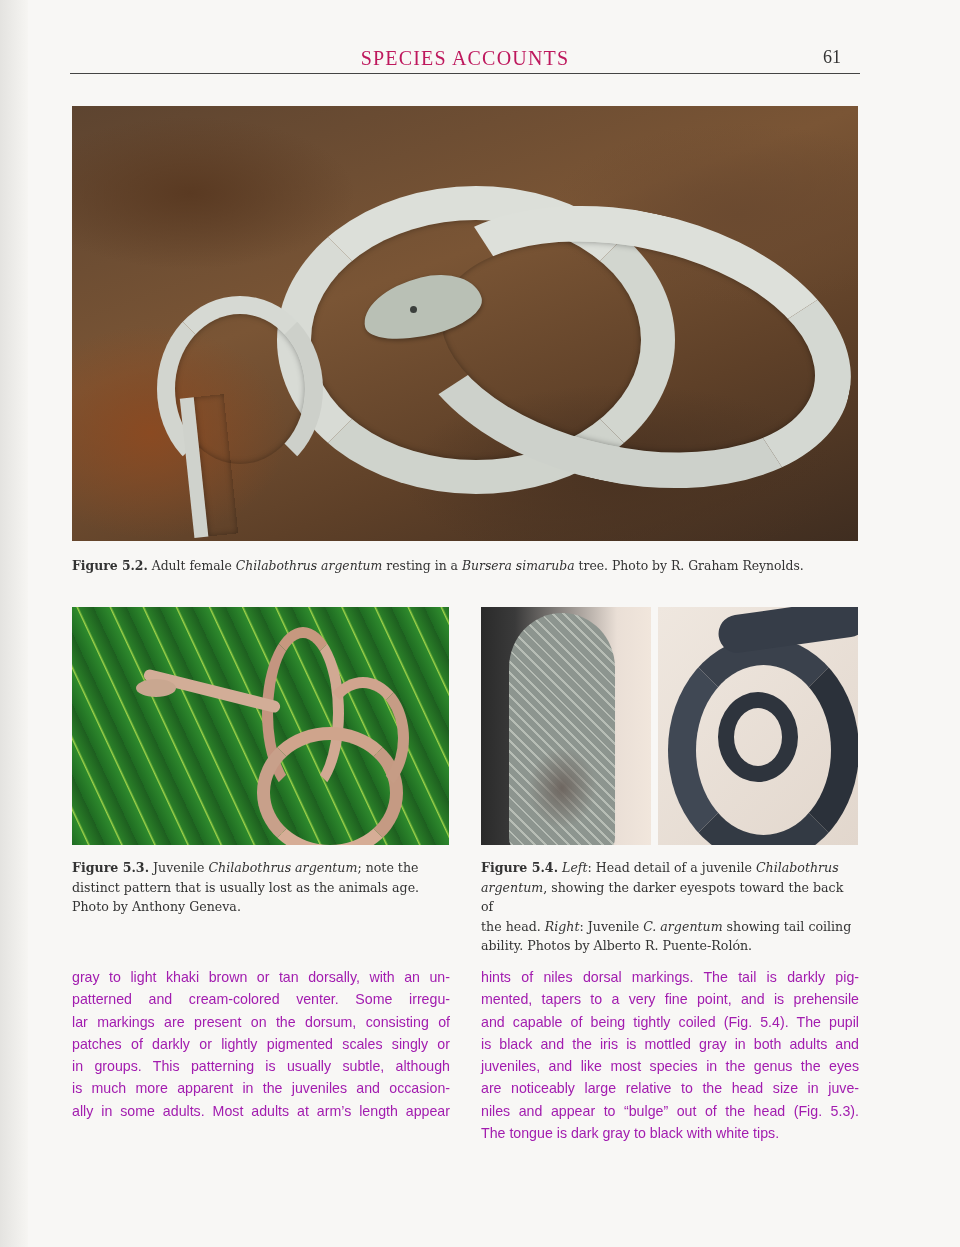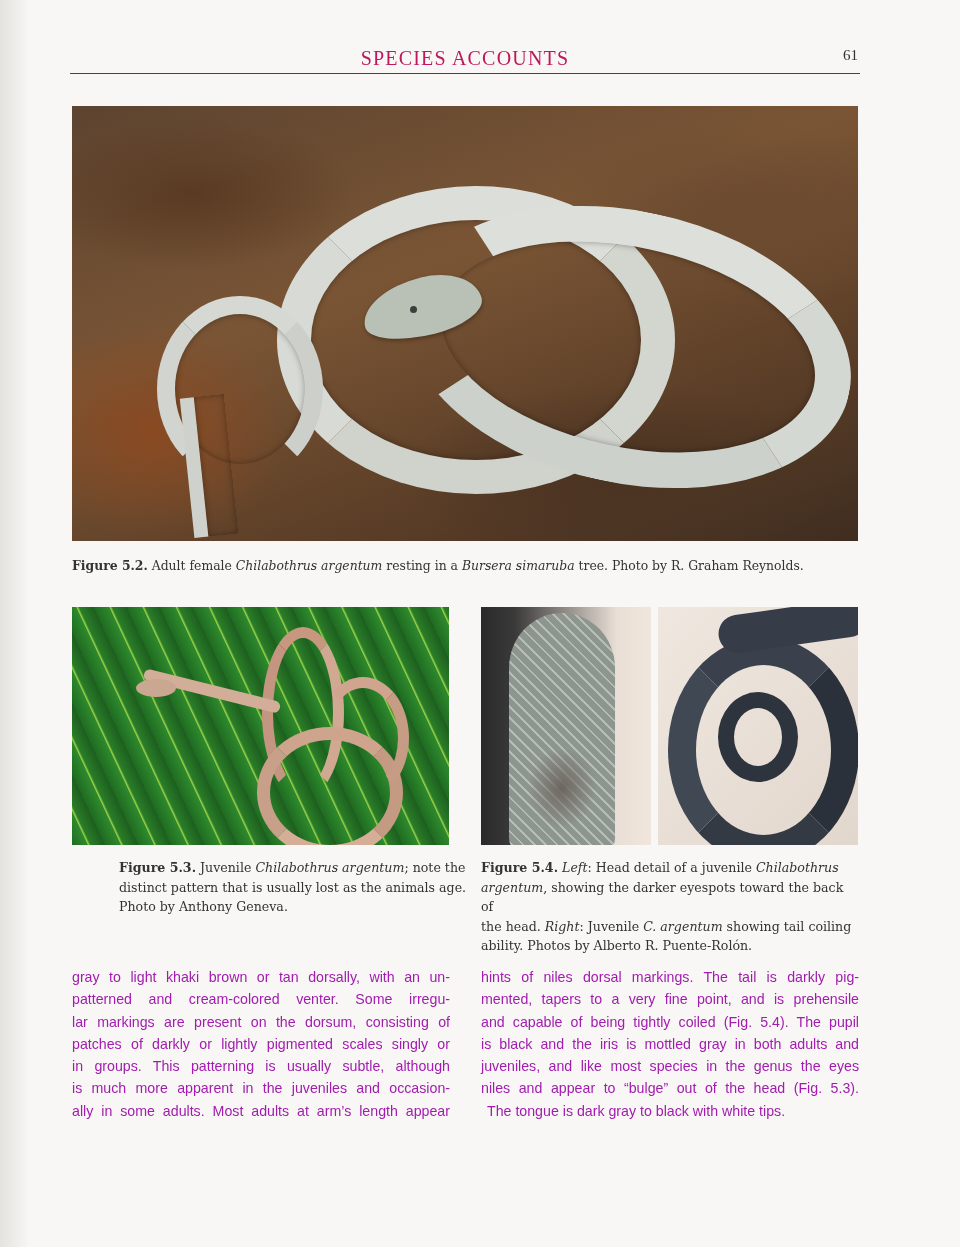--- a/index.html
+++ b/index.html
@@ -15,22 +15,22 @@
   }
   .running-head {
     position: absolute; left: 72px; top: 47px; width: 786px; height: 20px;
   }
   .running-title {
     position: absolute; left: 0; right: 0; text-align: center;
     font-family: "Liberation Serif", serif; font-size: 20px; letter-spacing: 1.2px;
     color: #be185d;
   }
   .page-number {
-    position: absolute; right: 0; top: 0;
-    font-family: "Liberation Serif", serif; font-size: 15px; color: #333;
+    position: absolute; right: 17px; top: 0;
+    font-family: "Liberation Serif", serif; font-size: 18px; color: #333;
   }
   .head-rule {
     position: absolute; left: 70px; top: 73px; width: 790px; height: 1px;
     background: #444;
   }
 
   .figure { position: absolute; overflow: hidden; }
   .photo { width: 100%; height: 100%; position: relative; }
 
   
@@ -80,29 +80,29 @@
     border-color: #2f3540;
   }
 
   .caption {
     position: absolute; font-family: "DejaVu Serif", serif; font-size: 12.6px;
     line-height: 19.5px; color: #333;
   }
   .caption .label { font-weight: bold; }
   .caption em { font-style: italic; }
   #cap52 { left: 72px; top: 556px; width: 790px; white-space: nowrap; font-size: 12.4px; }
-  #cap53 { left: 72px; top: 858px; width: 380px; margin-left: 47px; }
+  #cap53 { left: 72px; top: 858px; width: 380px; }
   #cap54 { left: 481px; top: 858px; width: 378px; }
 
   .body-col {
     position: absolute; font-family: Liberation Sans, sans-serif; font-size: 14.2px;
     line-height: 22.3px; color: #a21caf; text-align: justify;
   }
   .body-col .line { display: block; text-align: justify; text-align-last: justify; white-space: nowrap; }
-  .body-col .line.last { text-align-last: left; margin-left: 6px; }
+  .body-col .line.last { text-align-last: left; }
   #col-left { left: 72px; top: 966px; width: 378px; }
   #col-right { left: 481px; top: 966px; width: 378px; }
 </style>
 </head>
 <body>
 
 <div class="page-shade"></div>
 
 <div class="running-head">
   <div class="running-title">SPECIES ACCOUNTS</div>
@@ -167,15 +167,16 @@
   <span class="line">in groups. This patterning is usually subtle, although</span>
   <span class="line">is much more apparent in the juveniles and occasion-</span>
   <span class="line">ally in some adults. Most adults at arm’s length appear</span>
 </div>
 <div class="body-col" id="col-right">
   <span class="line">hints of niles dorsal markings. The tail is darkly pig-</span>
   <span class="line">mented, tapers to a very fine point, and is prehensile</span>
   <span class="line">and capable of being tightly coiled (Fig. 5.4). The pupil</span>
   <span class="line">is black and the iris is mottled gray in both adults and</span>
   <span class="line">juveniles, and like most species in the genus the eyes</span>
+  <span class="line">are noticeably large relative to the head size in juve-</span>
   <span class="line">niles and appear to “bulge” out of the head (Fig. 5.3).</span>
   <span class="line last">The tongue is dark gray to black with white tips.</span>
 </div>
 
 </body></html>

